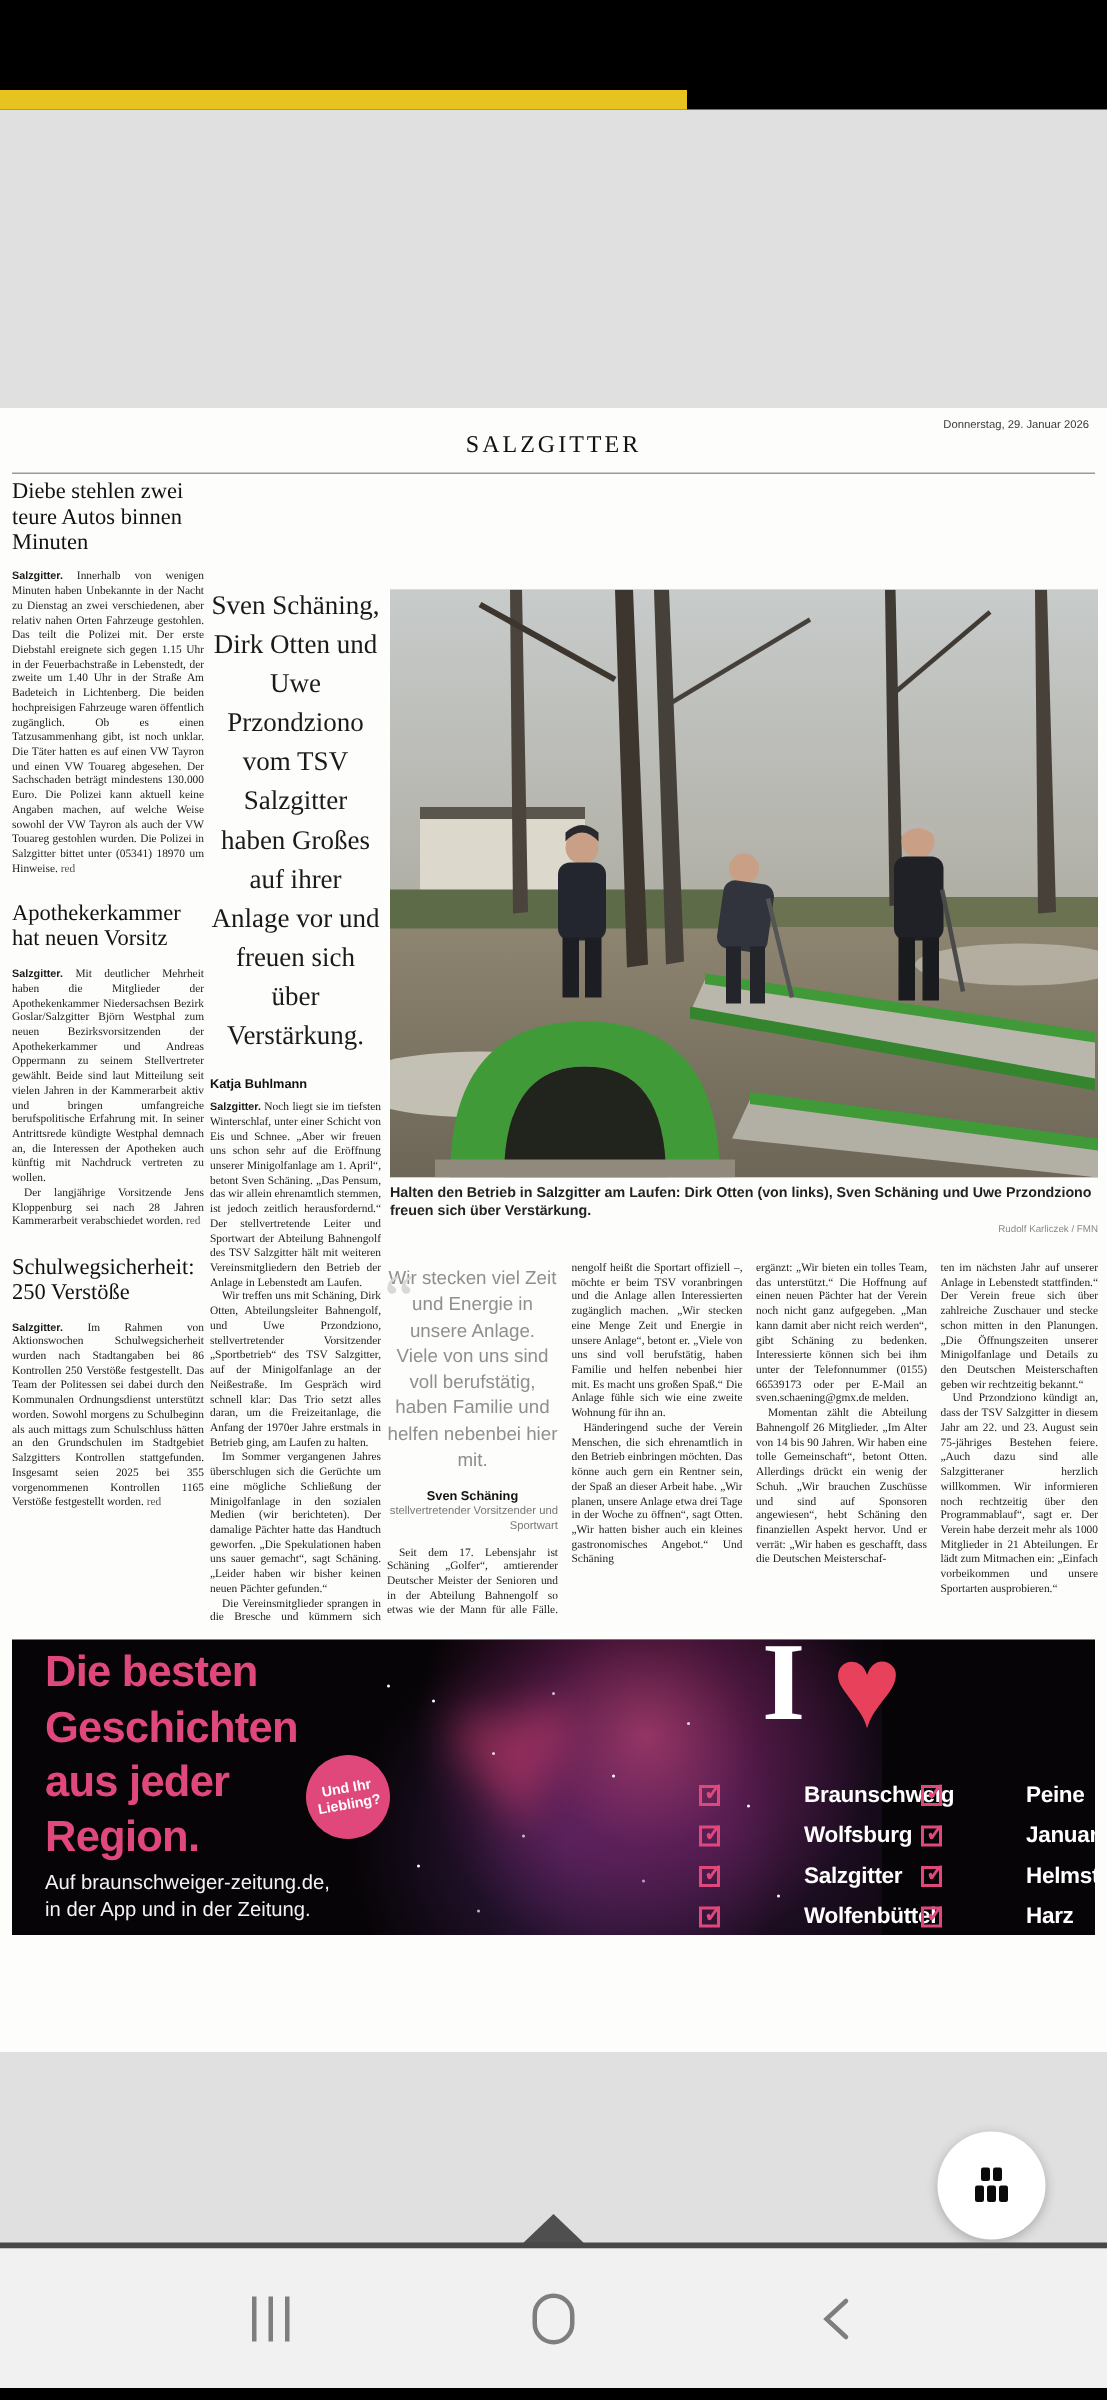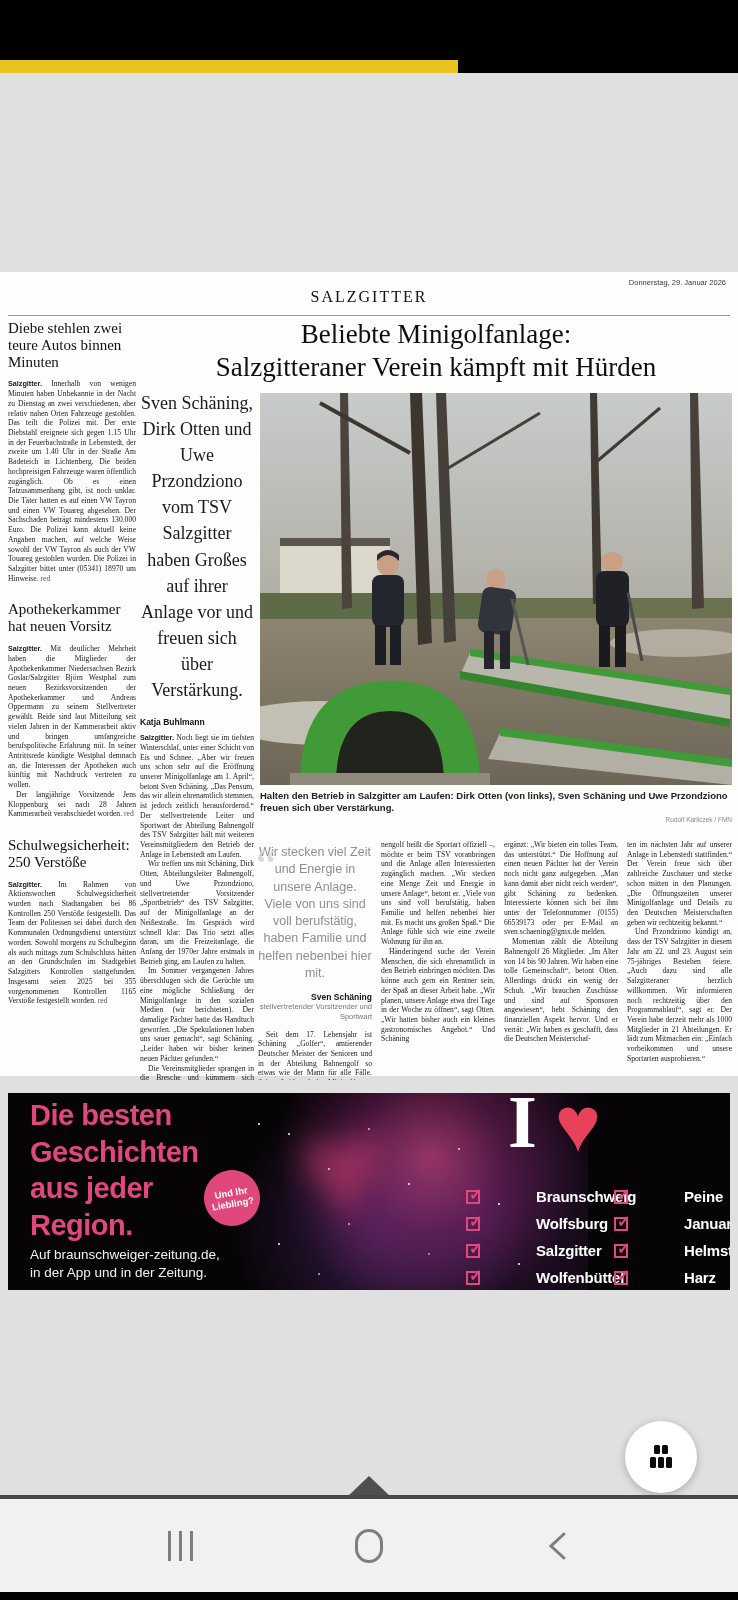--- a/index.html
+++ b/index.html
@@ -6,21 +6,21 @@
   html,body { background:#000; }
   .screen { position:relative; width:738px; height:1600px; background:#e0e0e0; overflow:hidden;
             font-family:"Liberation Sans", sans-serif; margin:0 auto; }
 
   
   .statusbar { position:absolute; left:0; top:0; width:738px; height:60px; background:#000; }
   .progress-track { position:absolute; left:0; top:60px; width:738px; height:13px; background:#000; }
   .progress-fill { position:absolute; left:0; top:0; height:13px; width:62%; background:#e6c31e; }
 
   
-  .page { position:absolute; left:0; top:272px; width:738px; height:804px; background:#fdfdfc; color:#1b1b1b; }
+  .page { position:absolute; left:0; top:272px; width:738px; height:1096px; background:#fdfdfc; color:#1b1b1b; }
   .serif { font-family:"Liberation Serif","DejaVu Serif",serif; }
   .date { position:absolute; right:12px; top:6px; font-size:7.5px; color:#3a3a3a; font-family:"Liberation Sans",sans-serif; }
   .section-title { position:absolute; left:0; top:16px; width:100%; text-align:center; font-size:16px;
                    letter-spacing:2px; font-family:"Liberation Serif",serif; color:#111; }
   .page-rule { position:absolute; left:8px; right:8px; top:43px; border-top:1px solid #9a9a9a; }
 
   
   .leftcol { position:absolute; left:8px; top:48px; width:128px; }
   .brief { margin-bottom:18px; }
   .brief h2 { font-family:"Liberation Serif",serif; font-weight:normal; font-size:15px; line-height:1.12;
@@ -43,21 +43,21 @@
              line-height:1.3; color:#222; }
   .credit { display:block; text-align:right; font-weight:normal; font-size:6.5px; color:#8a8a8a; margin-top:1px; }
 
   .bodycol { position:absolute; top:568px; width:114px; height:240px; overflow:hidden; }
   .col-q { left:258px; } .col-3 { left:381px; } .col-4 { left:504px; } .col-5 { left:627px; width:105px; }
 
   .pullquote { position:relative; text-align:center; font-size:12.5px; line-height:1.38; color:#8f8f8f;
                font-family:"Liberation Sans",sans-serif; padding-top:4px; }
   .pullquote .qmark { position:absolute; left:-2px; top:-6px; font-size:46px; color:#d9d9d9;
                       font-family:"Liberation Serif",serif; z-index:0; }
-  .pq-name { text-align:right; font-size:8.5px; font-weight:bold; margin-top:10px; color:#111; }
+  .pq-name { text-align:center; font-size:8.5px; font-weight:bold; margin-top:10px; color:#111; }
   .pq-role { text-align:right; font-size:7.5px; color:#777; line-height:1.3; margin-bottom:8px; }
 
   
   .ad { position:absolute; left:8px; top:821px; width:722px; height:197px; background:#070407; overflow:hidden; }
   .galaxy { position:absolute; left:230px; top:-20px; width:350px; height:240px;
             background:
               radial-gradient(circle at 55% 35%, rgba(236,80,140,.55) 0%, rgba(160,40,120,.35) 30%, rgba(40,10,50,0) 62%),
               radial-gradient(circle at 40% 65%, rgba(120,60,160,.4) 0%, rgba(40,10,50,0) 55%),
               radial-gradient(circle at 70% 60%, rgba(90,40,110,.45) 0%, rgba(20,5,25,0) 60%); }
   .galaxy-heart { position:absolute; left:60px; top:10px; font-size:150px; color:rgba(235,70,120,.45);
@@ -120,24 +120,20 @@
         <h2>Apothekerkammer hat neuen Vorsitz</h2>
         <div class="body-txt"><span class="lead">Salzgitter.</span> <span>Mit deutlicher Mehrheit haben die Mitglieder der Apothekenkammer Niedersachsen Bezirk Goslar/Salzgitter Björn Westphal zum neuen Bezirksvorsitzenden der Apothekerkammer und Andreas Oppermann zu seinem Stellvertreter gewählt. Beide sind laut Mitteilung seit vielen Jahren in der Kammerarbeit aktiv und bringen umfangreiche berufspolitische Erfahrung mit. In seiner Antrittsrede kündigte Westphal demnach an, die Interessen der Apotheken auch künftig mit Nachdruck vertreten zu wollen.</span></div>
         <div class="body-txt p-indent"><span>Der langjährige Vorsitzende Jens Kloppenburg sei nach 28 Jahren Kammerarbeit verabschiedet worden.</span> <span class="sig">red</span></div>
       </div>
       <div class="brief">
         <h2>Schulwegsicherheit: 250 Verstöße</h2>
         <div class="body-txt"><span class="lead">Salzgitter.</span> <span>Im Rahmen von Aktionswochen Schulwegsicherheit wurden nach Stadtangaben bei 86 Kontrollen 250 Verstöße festgestellt. Das Team der Politessen sei dabei durch den Kommunalen Ordnungsdienst unterstützt worden. Sowohl morgens zu Schulbeginn als auch mittags zum Schulschluss hätten an den Grundschulen im Stadtgebiet Salzgitters Kontrollen stattgefunden. Insgesamt seien 2025 bei 355 vorgenommenen Kontrollen 1165 Verstöße festgestellt worden.</span> <span class="sig">red</span></div>
       </div>
     </div>
 
-    <h1 class="headline">
-      <span>Beliebte Minigolfanlage:</span><br>
-      <span>Salzgitteraner Verein kämpft mit Hürden</span>
-    </h1>
 
     <div class="dekcol">
       <div class="dek">Sven Schäning, Dirk Otten und Uwe Przondziono vom TSV Salzgitter haben Großes auf ihrer Anlage vor und freuen sich über Verstärkung.</div>
       <div class="byline">Katja Buhlmann</div>
       <div class="body-txt"><span class="lead">Salzgitter.</span> <span>Noch liegt sie im tiefsten Winterschlaf, unter einer Schicht von Eis und Schnee. „Aber wir freuen uns schon sehr auf die Eröffnung unserer Minigolfanlage am 1. April“, betont Sven Schäning. „Das Pensum, das wir allein ehrenamtlich stemmen, ist jedoch zeitlich herausfordernd.“ Der stellvertretende Leiter und Sportwart der Abteilung Bahnengolf des TSV Salzgitter hält mit weiteren Vereinsmitgliedern den Betrieb der Anlage in Lebenstedt am Laufen.</span></div>
       <div class="body-txt p-indent">Wir treffen uns mit Schäning, Dirk Otten, Abteilungsleiter Bahnengolf, und Uwe Przondziono, stellvertretender Vorsitzender „Sportbetrieb“ des TSV Salzgitter, auf der Minigolfanlage an der Neißestraße. Im Gespräch wird schnell klar: Das Trio setzt alles daran, um die Freizeitanlage, die Anfang der 1970er Jahre erstmals in Betrieb ging, am Laufen zu halten.</div>
       <div class="body-txt p-indent">Im Sommer vergangenen Jahres überschlugen sich die Gerüchte um eine mögliche Schließung der Minigolfanlage in den sozialen Medien (wir berichteten). Der damalige Pächter hatte das Handtuch geworfen. „Die Spekulationen haben uns sauer gemacht“, sagt Schäning. „Leider haben wir bisher keinen neuen Pächter gefunden.“</div>
       <div class="body-txt p-indent">Die Vereinsmitglieder sprangen in die Bresche und kümmern sich seitdem selbst um die vereinseigene Anlage. „Hier finden Wettkämpfe in Form von Punktspielen und Ranglisten statt. Die Anlage steht aber auch der Öffentlichkeit zur Verfügung“, erläutert Schäning. Die Anlage sei in der Regel gut besucht. „Uns liegt es besonders am Herzen, Jugendlichen einen Anlaufpunkt zu bieten und unsere Anlage noch bekannter zu machen“, setzt er auf generationenverbindenden Sport.</div>
     </div>
 

